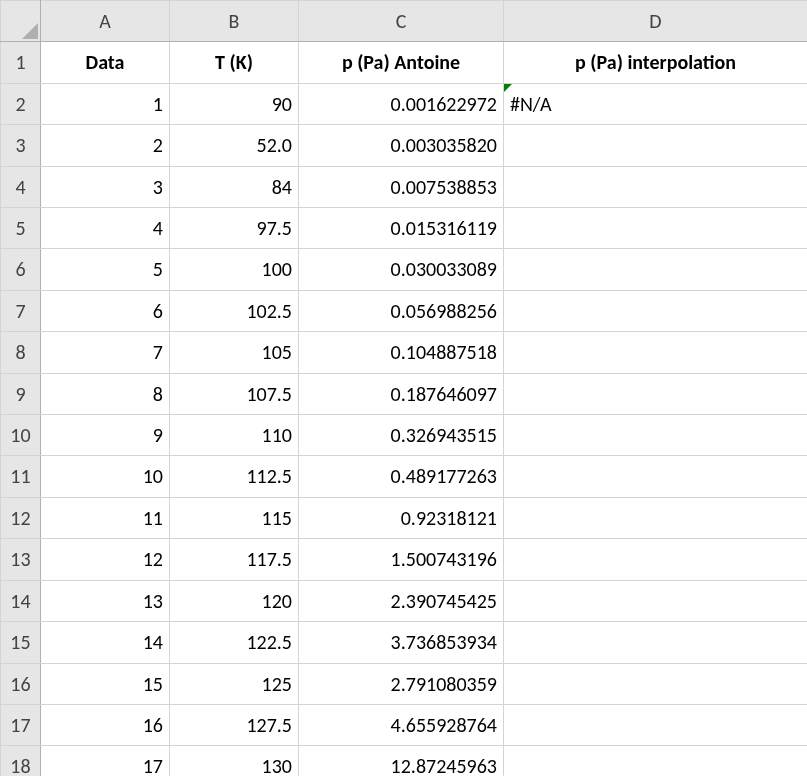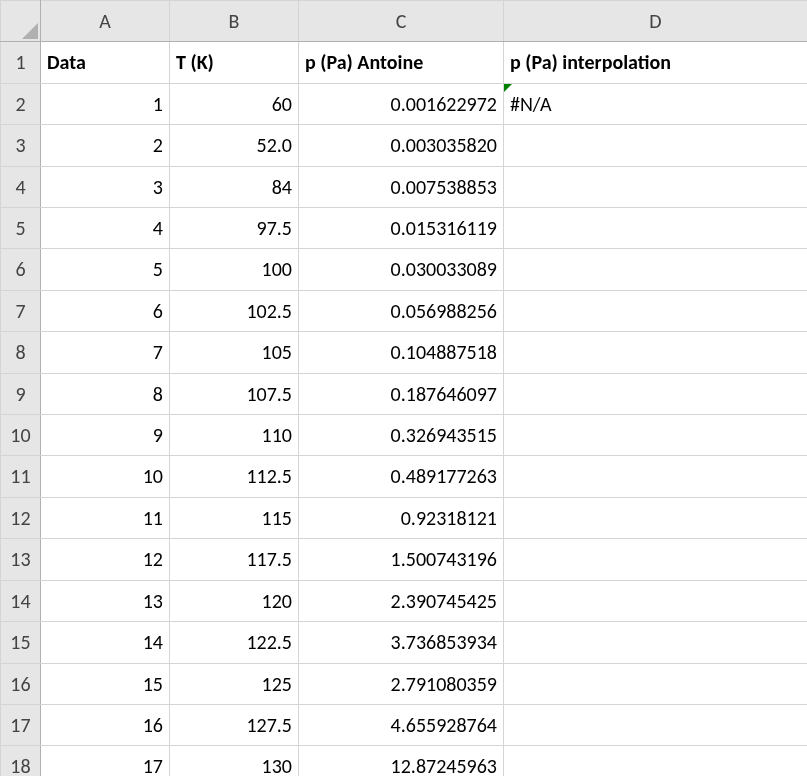--- a/index.html
+++ b/index.html
@@ -54,21 +54,21 @@
     background: #e6e6e6;
     text-align: center;
     font-weight: normal;
     color: #444;
     width: 40px;
     border-right: 1px solid #b0b0b0;
   }
   .bold { font-weight: bold; }
   .right { text-align: right; }
   .center { }
-  .left { text-align: left; }
+  .left { text-align: center; }
   
   .err-tri {
     position: relative;
   }
   .err-tri::before {
     content: "";
     position: absolute;
     top: 0;
     left: 0;
     width: 0;
@@ -110,21 +110,21 @@
     <tr>
       <th class="rowhdr">1</th>
       <td class="bold left">Data</td>
       <td class="bold left">T (K)</td>
       <td class="bold left">p (Pa) Antoine</td>
       <td class="bold left">p (Pa) interpolation</td>
     </tr>
     <tr>
       <th class="rowhdr">2</th>
       <td class="right">1</td>
-      <td class="right">60</td>
+      <td class="right">90</td>
       <td class="right">0.001622972</td>
       <td class="center err-tri">#N/A</td>
     </tr>
     <tr>
       <th class="rowhdr">3</th>
       <td class="right">2</td>
       <td class="right">52.0</td>
       <td class="right">0.003035820</td>
       <td class="right"></td>
     </tr>

